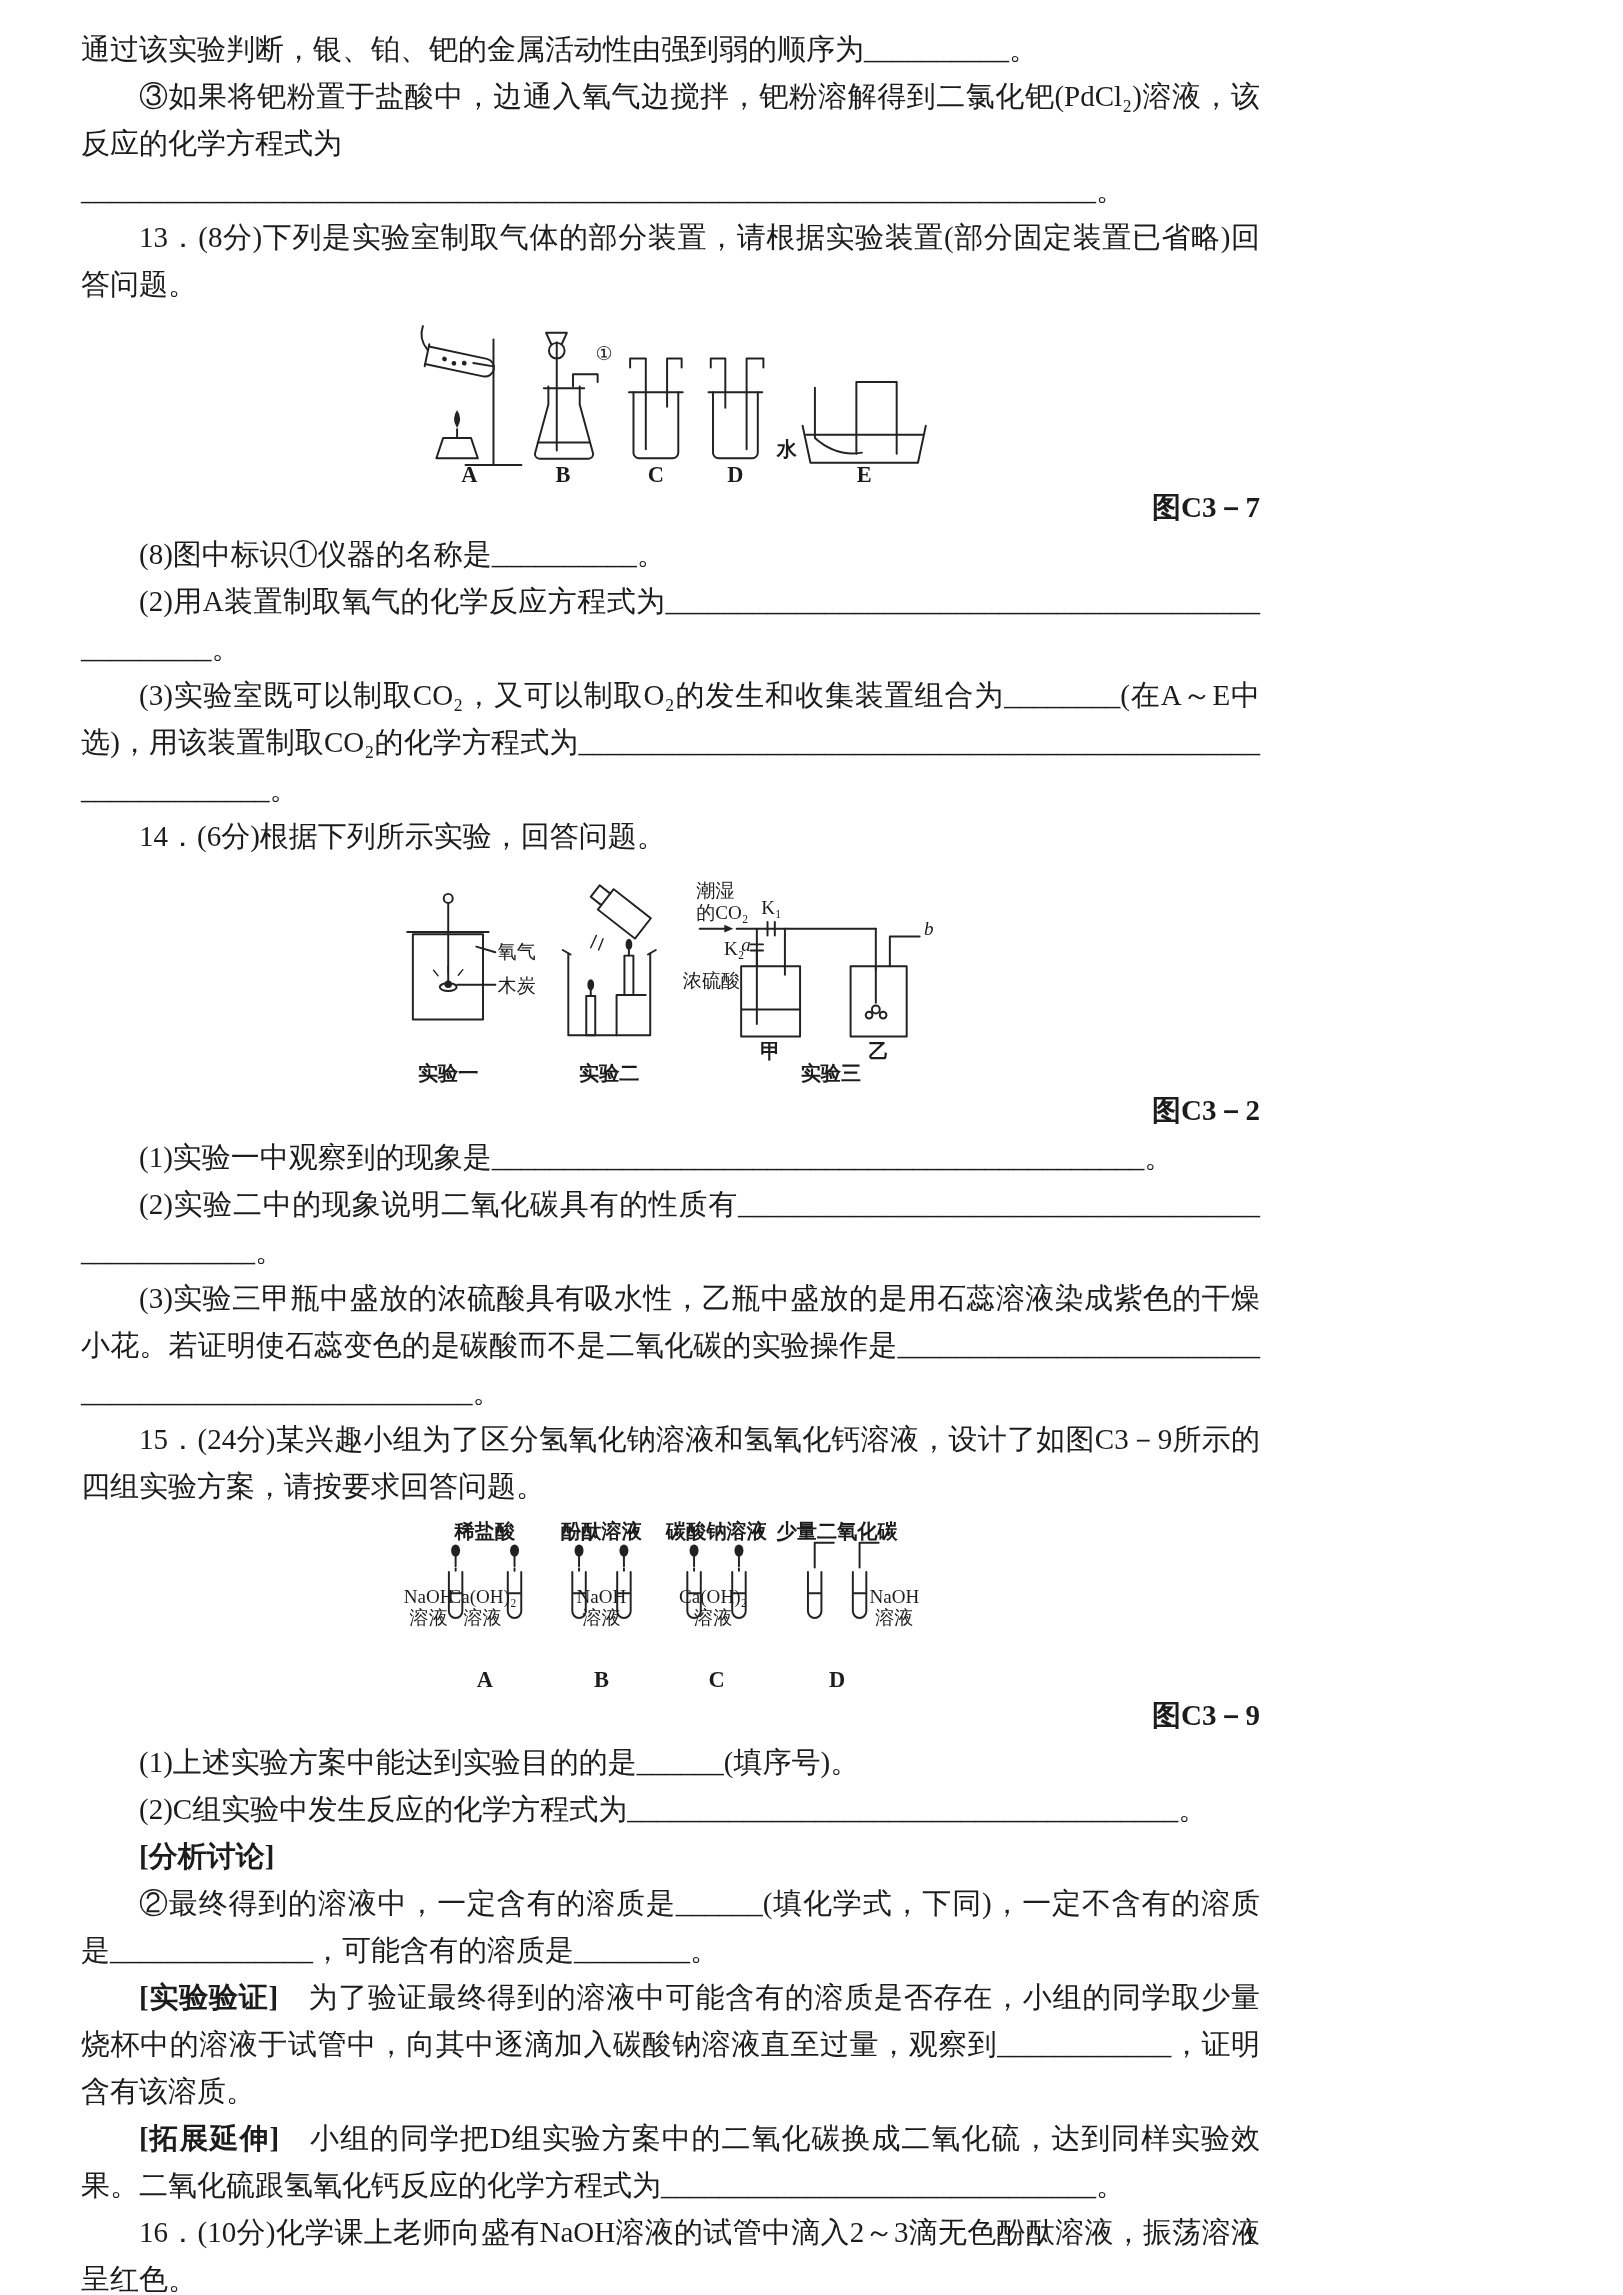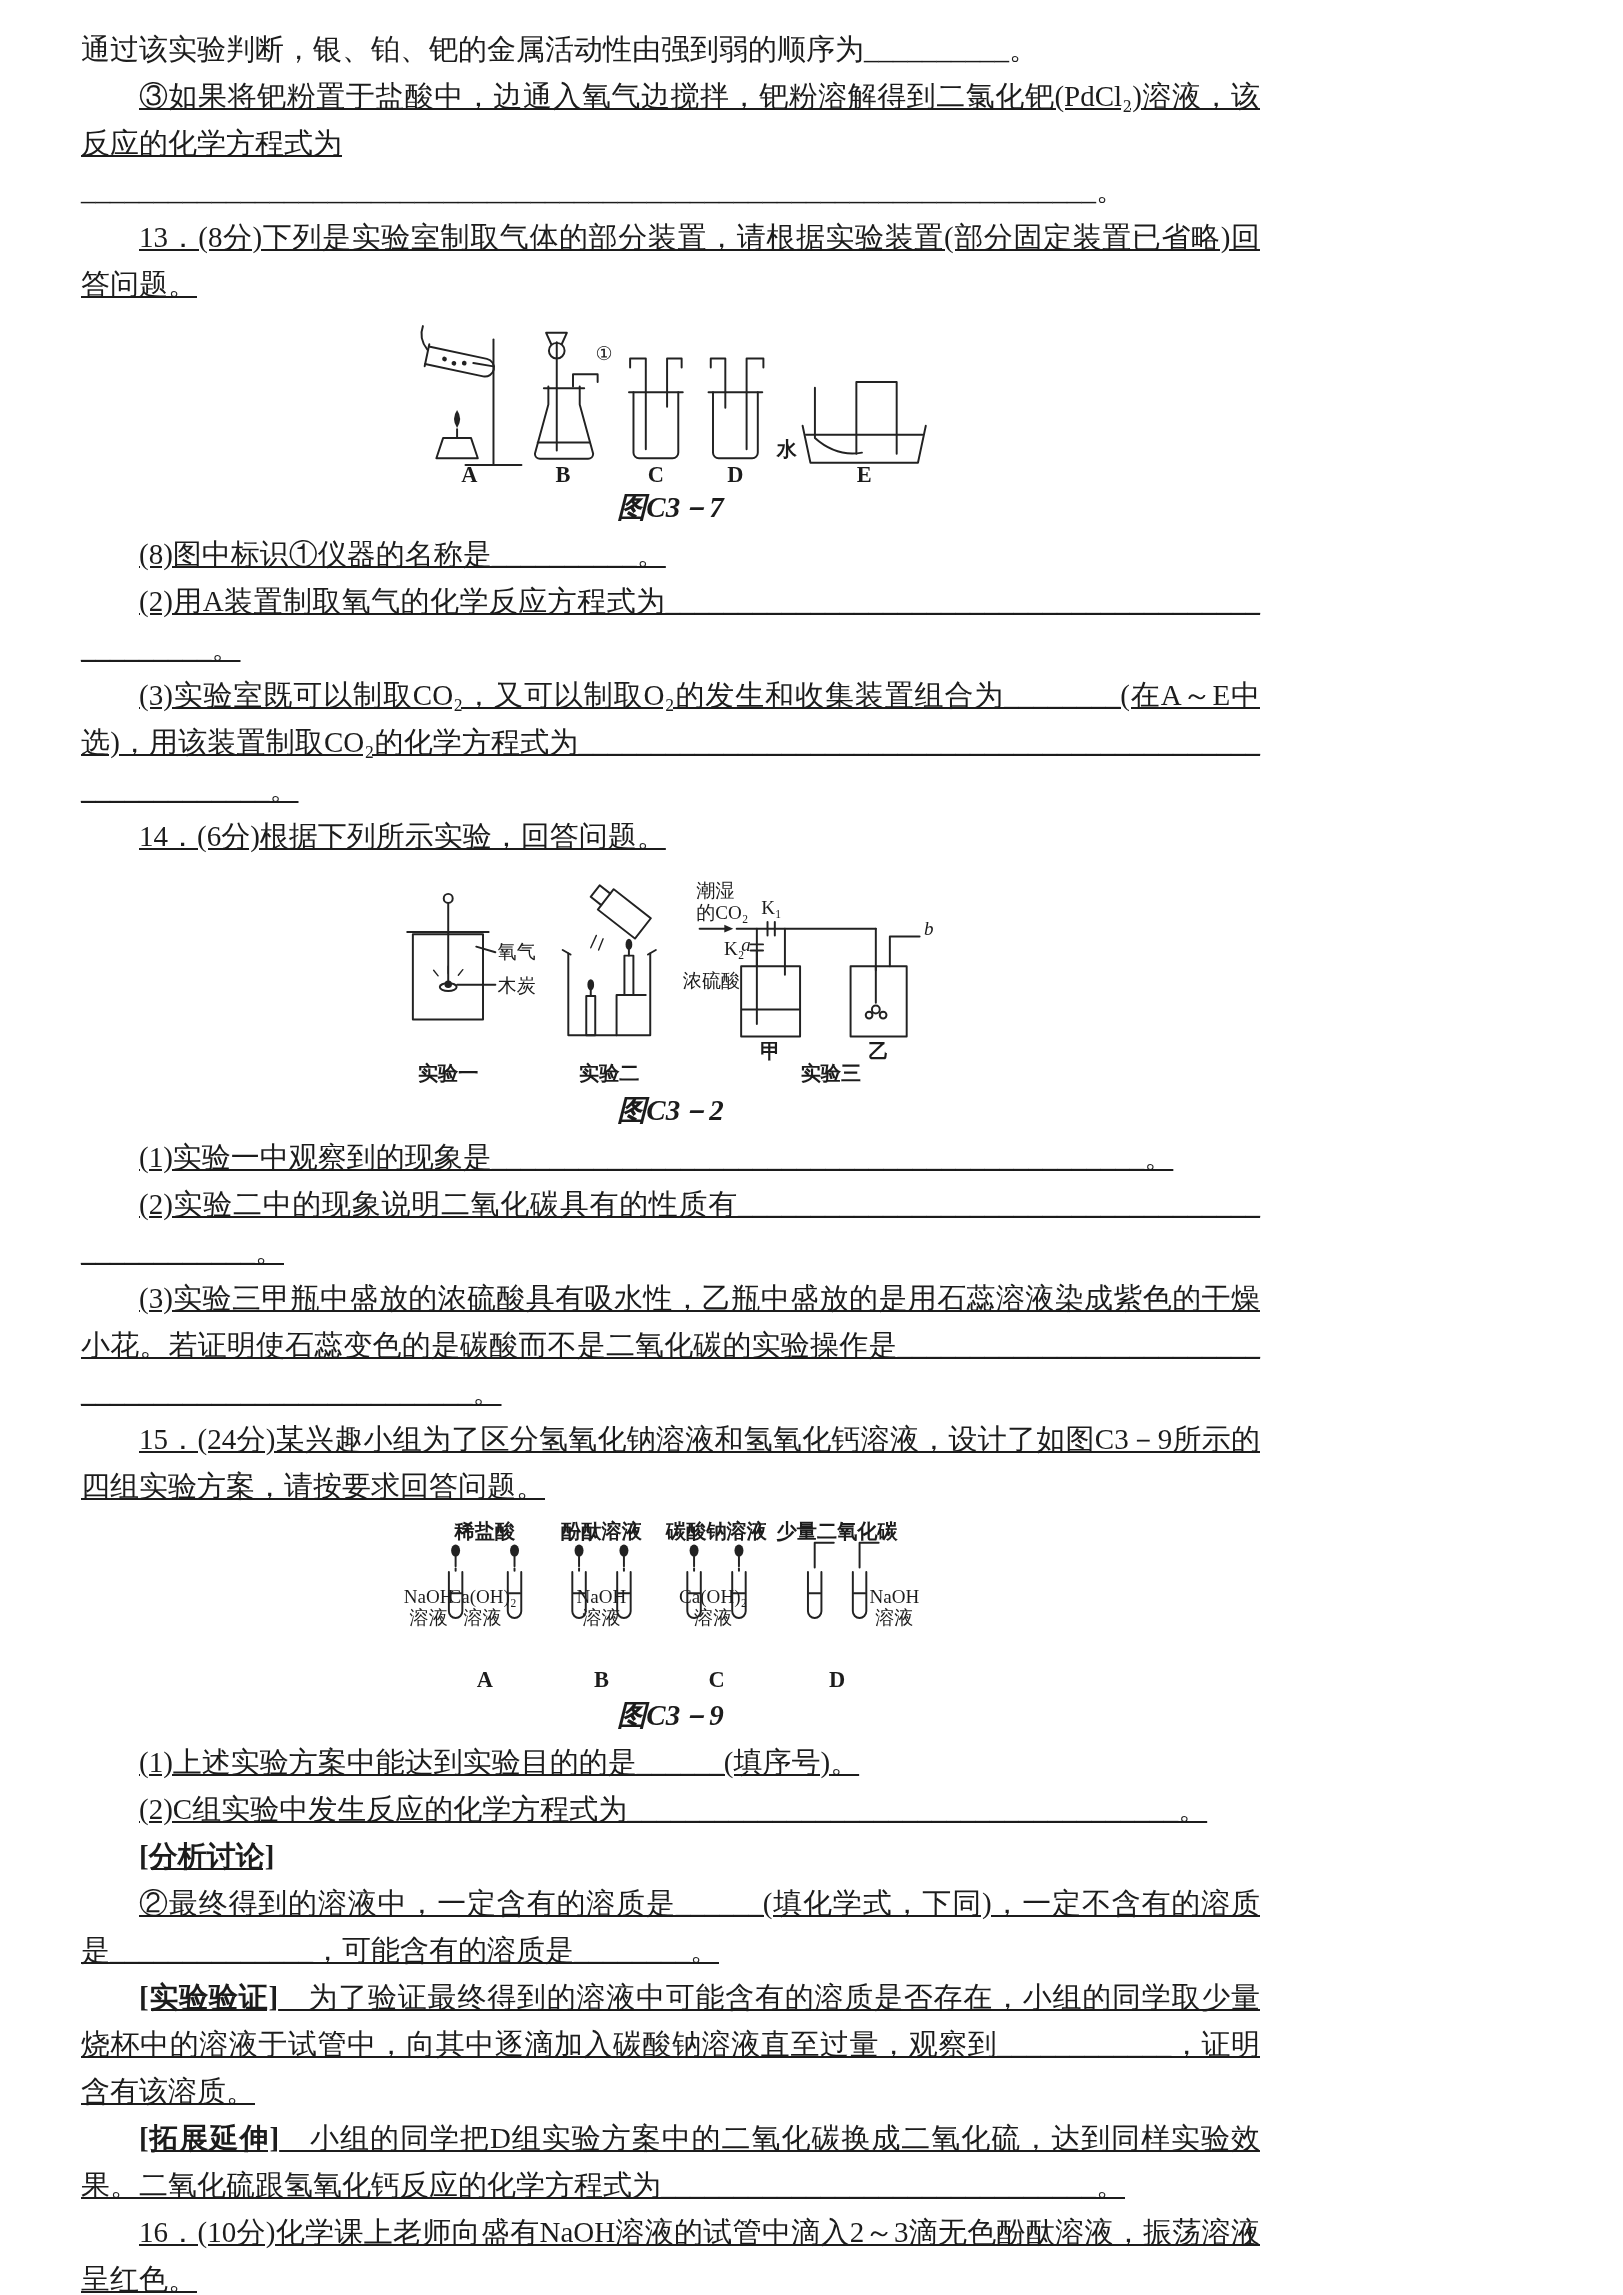--- a/index.html
+++ b/index.html
@@ -7,22 +7,22 @@
   body {
     width:1623px; height:2295px;
     font-family:"Liberation Serif","DejaVu Serif",serif;
     font-size:29px; color:#1c1c1c;
   }
   .page {
     position:relative; width:1341px; height:2295px;
     padding:26px 81px 0 81px; overflow:hidden; background:#fff;
   }
   p.line { line-height:47px; text-align:justify; word-break:break-all; }
-  p.indent { text-indent:2em;text-decoration:underline; }
-  .caption { line-height:47px; text-align:center; font-weight:bold;font-style:italic; }
+  p.indent { text-indent:2em; }
+  .caption { line-height:47px; text-align:right; font-weight:bold; }
   .tag { font-weight:bold; }
   figure.figure { text-align:center; margin:7.9px 0 0 0; }
   .fig-svg { vertical-align:middle; }
   svg text { fill:#1c1c1c; font-family:"Liberation Serif","DejaVu Serif",serif; }
   .svg-small  { font-size:34px; }
   .svg-label  { font-size:36px; font-weight:bold; }
   .svg-letter { font-size:40px; font-weight:bold; }
   .svg-italic { font-style:italic; }
   .page-number { position:absolute; right:85px; bottom:45px; font-size:25px; }
 </style>

